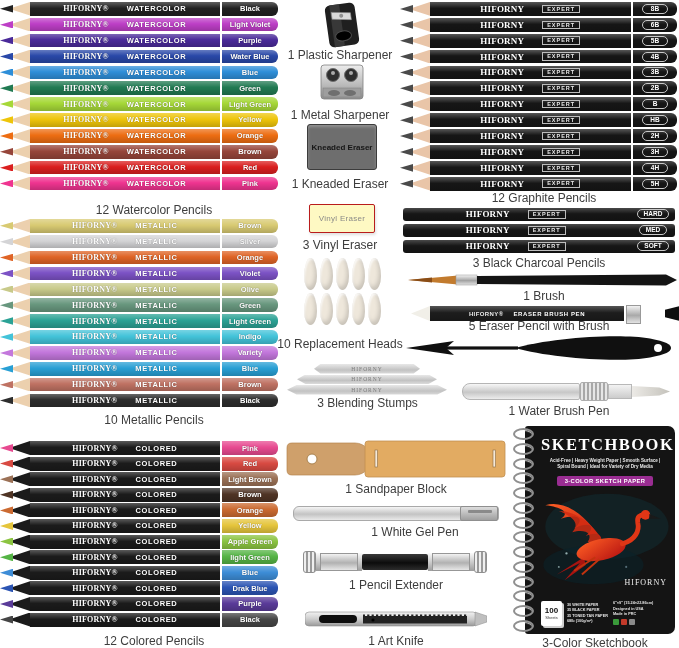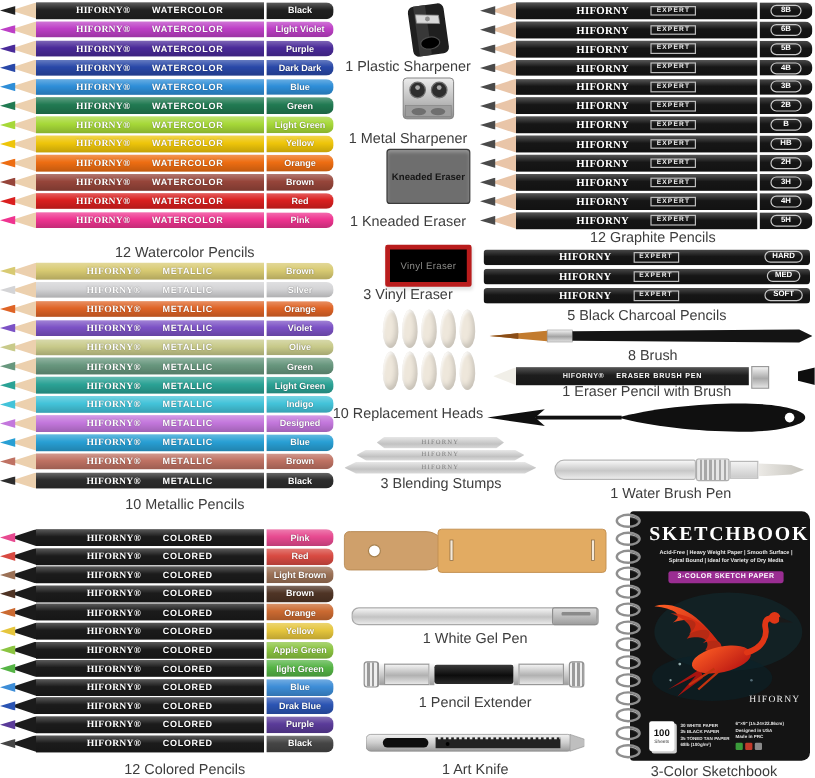--- a/index.html
+++ b/index.html
@@ -32,25 +32,25 @@
   .g-cap{flex:none;width:44px;margin-left:2.5px;border-radius:0 6px 6px 0;background:#161616;
          display:flex;align-items:center;justify-content:center;
          background-image:linear-gradient(180deg,rgba(255,255,255,.22),rgba(255,255,255,0) 45%,rgba(0,0,0,.2));}
   .g-grade{font-size:6.5px;font-weight:bold;color:#fff;border:1px solid #c9c9c9;border-radius:7px;
            padding:0 6px;line-height:8px;min-width:12px;text-align:center;}
   .ch-row{display:flex;align-items:center;height:12.5px;margin-bottom:3.6px;background:#161616;
           border-radius:3px;background-image:linear-gradient(180deg,rgba(255,255,255,.22),rgba(255,255,255,0) 45%,rgba(0,0,0,.2));}
   .ch-row .p-body{background:none;}
 
   
-  .mid-item{position:absolute;left:297px;width:120px;display:flex;justify-content:center;}
+  .mid-item{position:absolute;left:282px;width:120px;display:flex;justify-content:center;}
   .kneaded{width:68px;height:44px;background:#6e6e6e;border:1px solid #3c3c3c;border-radius:3px;
            display:flex;align-items:center;justify-content:center;box-shadow:inset 0 2px 3px rgba(255,255,255,.25);}
   .kneaded span{font-size:8px;font-weight:bold;color:#161616;}
-  .vinyl{width:64px;height:27px;background:#000000;border:4px solid #b91c1c;border-radius:2px;
+  .vinyl{width:64px;height:27px;background:#fef9c3;border:1px solid #b91c1c;border-radius:2px;
          display:flex;align-items:center;justify-content:center;box-shadow:1px 2px 3px rgba(0,0,0,.12);}
   .vinyl span{font-size:8px;color:#8b8b88;letter-spacing:.3px;}
   .heads{display:flex;flex-wrap:wrap;width:79px;gap:3px;justify-content:center;}
   .head{width:13px;height:32px;background:#eee7db;border-radius:50% 50% 50% 50%/58% 58% 42% 42%;
         box-shadow:inset -2px -3px 4px rgba(0,0,0,.16),inset 1px 2px 2px rgba(255,255,255,.8);}
   .stumps{position:absolute;left:283px;top:364px;width:168px;display:flex;flex-direction:column;
           align-items:center;gap:1px;}
   .stump{height:9.5px;background:linear-gradient(180deg,#e8e8e8,#c2c2c2 60%,#dcdcdc);
          clip-path:polygon(0 50%,6% 0,94% 0,100% 50%,94% 100%,6% 100%);
          display:flex;align-items:center;justify-content:center;}
@@ -164,21 +164,21 @@
       <div class="p-row">
         <div class="p-tip">
           <div class="p-wood" style="background: rgb(236, 208, 174);"></div>
           <div class="p-lead" style="background: rgb(41, 72, 168);"></div>
         </div>
         <div class="p-body" style="background-color: rgb(41, 72, 168);">
           <span class="p-brand">HIFORNY®</span>
           <span class="p-series">WATERCOLOR</span>
         </div>
         <div class="p-cap" style="background-color: rgb(41, 72, 168);">
-          <span class="p-name">Dark Dark</span>
+          <span class="p-name">Water Blue</span>
         </div>
       </div>
       <div class="p-row">
         <div class="p-tip">
           <div class="p-wood" style="background: rgb(236, 208, 174);"></div>
           <div class="p-lead" style="background: rgb(46, 142, 216);"></div>
         </div>
         <div class="p-body" style="background-color: rgb(46, 142, 216);">
           <span class="p-brand">HIFORNY®</span>
           <span class="p-series">WATERCOLOR</span>
@@ -389,21 +389,21 @@
       <div class="p-row">
         <div class="p-tip">
           <div class="p-wood" style="background: rgb(236, 208, 174);"></div>
           <div class="p-lead" style="background: rgb(195, 119, 220);"></div>
         </div>
         <div class="p-body" style="background-color: rgb(195, 119, 220);">
           <span class="p-brand">HIFORNY®</span>
           <span class="p-series">METALLIC</span>
         </div>
         <div class="p-cap" style="background-color: rgb(195, 119, 220);">
-          <span class="p-name">Designed</span>
+          <span class="p-name">Variety</span>
         </div>
       </div>
       <div class="p-row">
         <div class="p-tip">
           <div class="p-wood" style="background: rgb(236, 208, 174);"></div>
           <div class="p-lead" style="background: rgb(40, 159, 212);"></div>
         </div>
         <div class="p-body" style="background-color: rgb(40, 159, 212);">
           <span class="p-brand">HIFORNY®</span>
           <span class="p-series">METALLIC</span>
@@ -783,51 +783,51 @@
       <div class="ch-row">
         <div class="p-body">
           <span class="p-brand" style="font-size: 9px;">HIFORNY</span>
           <span class="g-badge">EXPERT</span>
         </div>
         <div class="g-cap" style="background: transparent;">
           <span class="g-grade">SOFT</span>
         </div>
       </div>
     </div>
-  <div class="caption" style="left:410px;top:256px;width:258px;">5 Black Charcoal Pencils</div>
+  <div class="caption" style="left:410px;top:256px;width:258px;">3 Black Charcoal Pencils</div>
 
   <svg class="rtool" style="left:400px;top:272px;" width="277" height="16" viewBox="0 0 277 16">
     <defs>
       <linearGradient id="fer" x1="0" y1="0" x2="0" y2="1">
         <stop offset="0" stop-color="#f4f4f4"></stop>
           <stop offset=".55" stop-color="#a3a3a3"></stop>
           <stop offset="1" stop-color="#e3e3e3"></stop>
       </linearGradient>
     </defs>
     <path d="M8,8 L58,3.5 L58,12.5 Z" fill="#c27b2e"></path>
     <path d="M8,8 L32,5.6 L32,10.4 Z" fill="#8a4d17"></path>
     <rect x="56" y="3" width="21" height="10" fill="url(#fer)" stroke="#999" stroke-width="0.5"></rect>
     <path d="M77,4 L266,2.5 L277,8 L266,13.5 L77,12 Z" fill="#141414"></path>
   </svg>
-  <div class="caption" style="left:420px;top:289px;width:248px;">8 Brush</div>
+  <div class="caption" style="left:420px;top:289px;width:248px;">1 Brush</div>
 
   <div class="rtool" style="left:402px;top:296px;width:277px;height:35px;">
     <div class="ep-bar">
       <div class="ep-tip">
           <div class="p-wood"></div>
         </div>
       <div class="ep-body">
         <span class="ep-brand">HIFORNY®</span>
         <span class="ep-text">ERASER BRUSH PEN</span>
       </div>
     </div>
     <div class="ep-ferrule" style="position:absolute;left:224px;top:9px;height:17px;"></div>
     <div class="ep-fan"></div>
   </div>
-  <div class="caption" style="left:410px;top:319px;width:258px;">1 Eraser Pencil with Brush</div>
+  <div class="caption" style="left:410px;top:319px;width:258px;">5 Eraser Pencil with Brush</div>
 
   <svg class="rtool" style="left:400px;top:332px;" width="277" height="32" viewBox="0 0 277 32">
     <path d="M6,16 L54,9 L46,16 L54,23 Z" fill="#101010"></path>
     <rect x="46" y="14.4" width="72" height="3.2" fill="#101010"></rect>
     <path d="M115,16 C150,6 218,1 250,6.5 C266,9.5 271,12.5 271,16 C271,19.5 266,22.5 250,25.5 C218,31 150,26 115,16 Z" fill="#101010"></path>
     <circle cx="258" cy="16" r="4" fill="#ffffff"></circle>
   </svg>
 
   <div class="waterpen">
     <div class="wp-barrel"></div>
@@ -913,26 +913,27 @@
     </div>
   <div class="caption" style="left:290px;top:396px;width:155px;">3 Blending Stumps</div>
 
   <svg class="rtool" style="left:285px;top:437px;" width="222" height="44" viewBox="0 0 222 44">
     <path d="M7,6 L70,6 C81,6 83,16 95,16 L95,28 C83,28 81,38 70,38 L7,38 C3.5,38 2,36.5 2,33 L2,11 C2,7.5 3.5,6 7,6 Z" fill="#cfa06b" stroke="#b4854f" stroke-width="0.7"></path>
     <circle cx="27" cy="22" r="5" fill="#ffffff" stroke="#a8824f" stroke-width="1"></circle>
     <rect x="80" y="4" width="140" height="36" rx="3" fill="#e2ab62" stroke="#c29052" stroke-width="0.8"></rect>
     <rect x="90" y="13" width="2.5" height="17" fill="#f5e9d8" stroke="#8a6a40" stroke-width="0.6"></rect>
     <rect x="208" y="13" width="2.5" height="17" fill="#f5e9d8" stroke="#8a6a40" stroke-width="0.6"></rect>
   </svg>
+  <div class="caption" style="left:320px;top:482px;width:152px;">1 Sandpaper Block</div>
 
   <div class="gelpen">
     <div class="gp-cap"></div>
     <div class="gp-clip"></div>
   </div>
-  <div class="caption" style="left:320px;top:525px;width:152px;">1 White Gel Pen</div>
+  <div class="caption" style="left:339px;top:525px;width:152px;">1 White Gel Pen</div>
 
   <div class="extender">
     <div class="ex-knurl"></div>
       <div class="ex-ring"></div>
     <div class="ex-tube"></div>
       <div class="ex-ring"></div>
     <div class="ex-grip"></div>
       <div class="ex-ring"></div>
     <div class="ex-tube"></div>
       <div class="ex-ring"></div>

